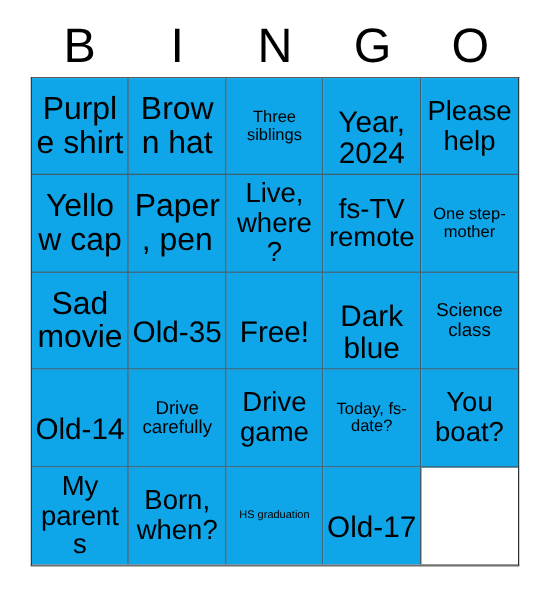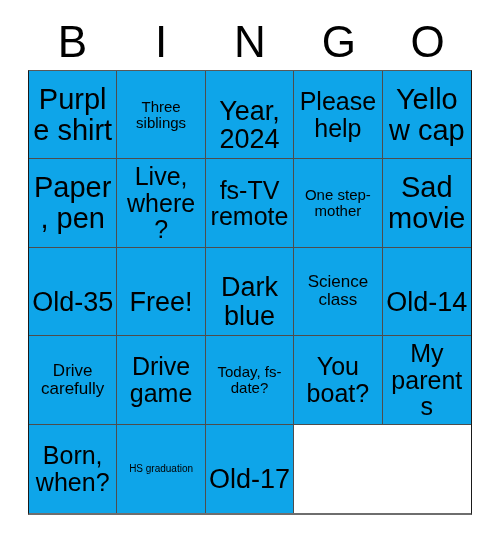--- a/index.html
+++ b/index.html
@@ -106,20 +106,23 @@
       <div class="header-letter">N</div>
       <div class="header-letter">G</div>
       <div class="header-letter">O</div>
     </div>
 
   <div id="bingo-grid">
       <div class="bingo-cell">
         <span class="cell-text size-lg">Purple shirt</span>
       </div>
       <div class="bingo-cell">
+        <span class="cell-text size-lg">Brown hat</span>
+      </div>
+      <div class="bingo-cell">
         <span class="cell-text size-sm">Three siblings</span>
       </div>
       <div class="bingo-cell">
         <span class="cell-text size-xl">Year, 2024</span>
       </div>
       <div class="bingo-cell">
         <span class="cell-text size-md">Please help</span>
       </div>
       <div class="bingo-cell">
         <span class="cell-text size-lg">Yellow cap</span>

